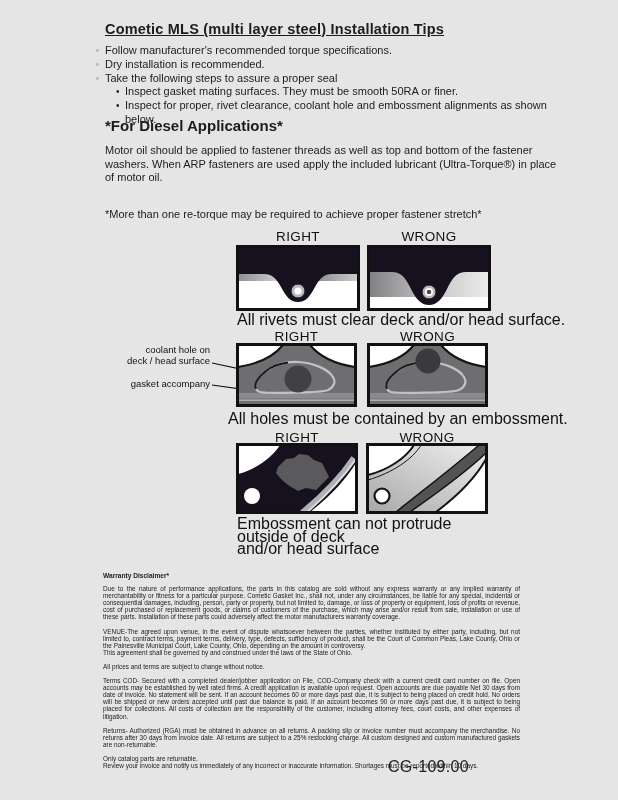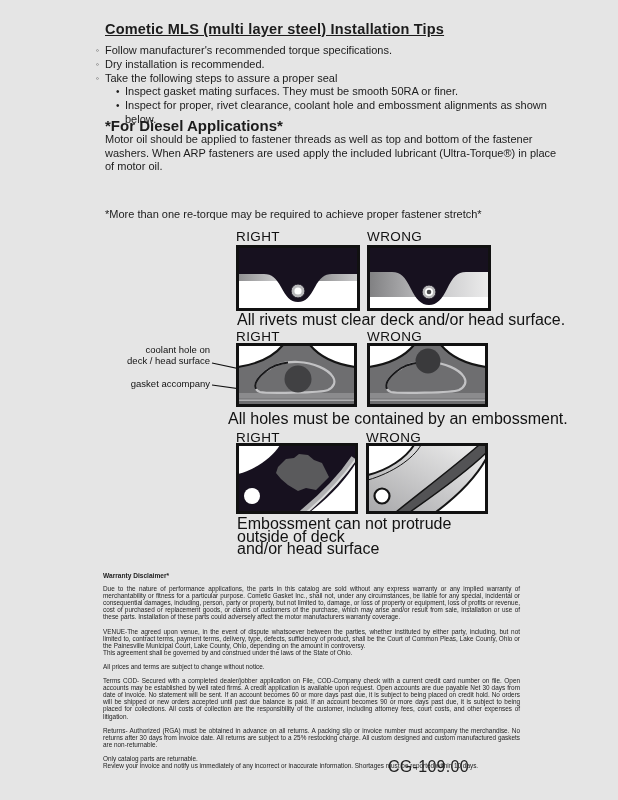--- a/index.html
+++ b/index.html
@@ -10,24 +10,24 @@
   .title{position:absolute;left:105px;top:21px;font-size:14.5px;font-weight:bold;
          text-decoration:underline;letter-spacing:.2px;white-space:nowrap;}
   .bullets{position:absolute;left:96px;top:44px;width:470px;font-size:11px;line-height:13.8px;}
   .b-row{display:flex;align-items:flex-start;}
   .b-marker{width:9px;font-size:8px;line-height:13.8px;flex:0 0 9px;}
   .sub{margin-left:20px;}
   .sub .b-marker{font-size:10px;}
 
   .diesel-h{position:absolute;left:105px;top:117px;font-size:15px;font-weight:bold;}
   .para{position:absolute;left:105px;width:452px;font-size:11px;line-height:13.6px;}
-  .p1{top:133px;} .p2{top:166px;} .p3{top:208px;}
+  .p1{top:144px;} .p2{top:166px;} .p3{top:208px;}
 
   
-  .dg-label{position:absolute;width:124px;font-size:13.5px;
+  .dg-label{position:absolute;width:124px;text-align:center;font-size:13.5px;
             letter-spacing:.4px;color:#111;}
   .dg-caption{position:absolute;font-size:16px;line-height:12.5px;color:#111;}
   .dg-panel{position:absolute;display:block;}
 
   .side-label{position:absolute;left:98px;width:112px;text-align:right;
               font-size:9.5px;line-height:10.5px;color:#111;}
   .leader-svg{position:absolute;left:120px;top:340px;}
 
   
   .warranty{position:absolute;left:103px;top:572px;width:417px;font-size:6.4px;

